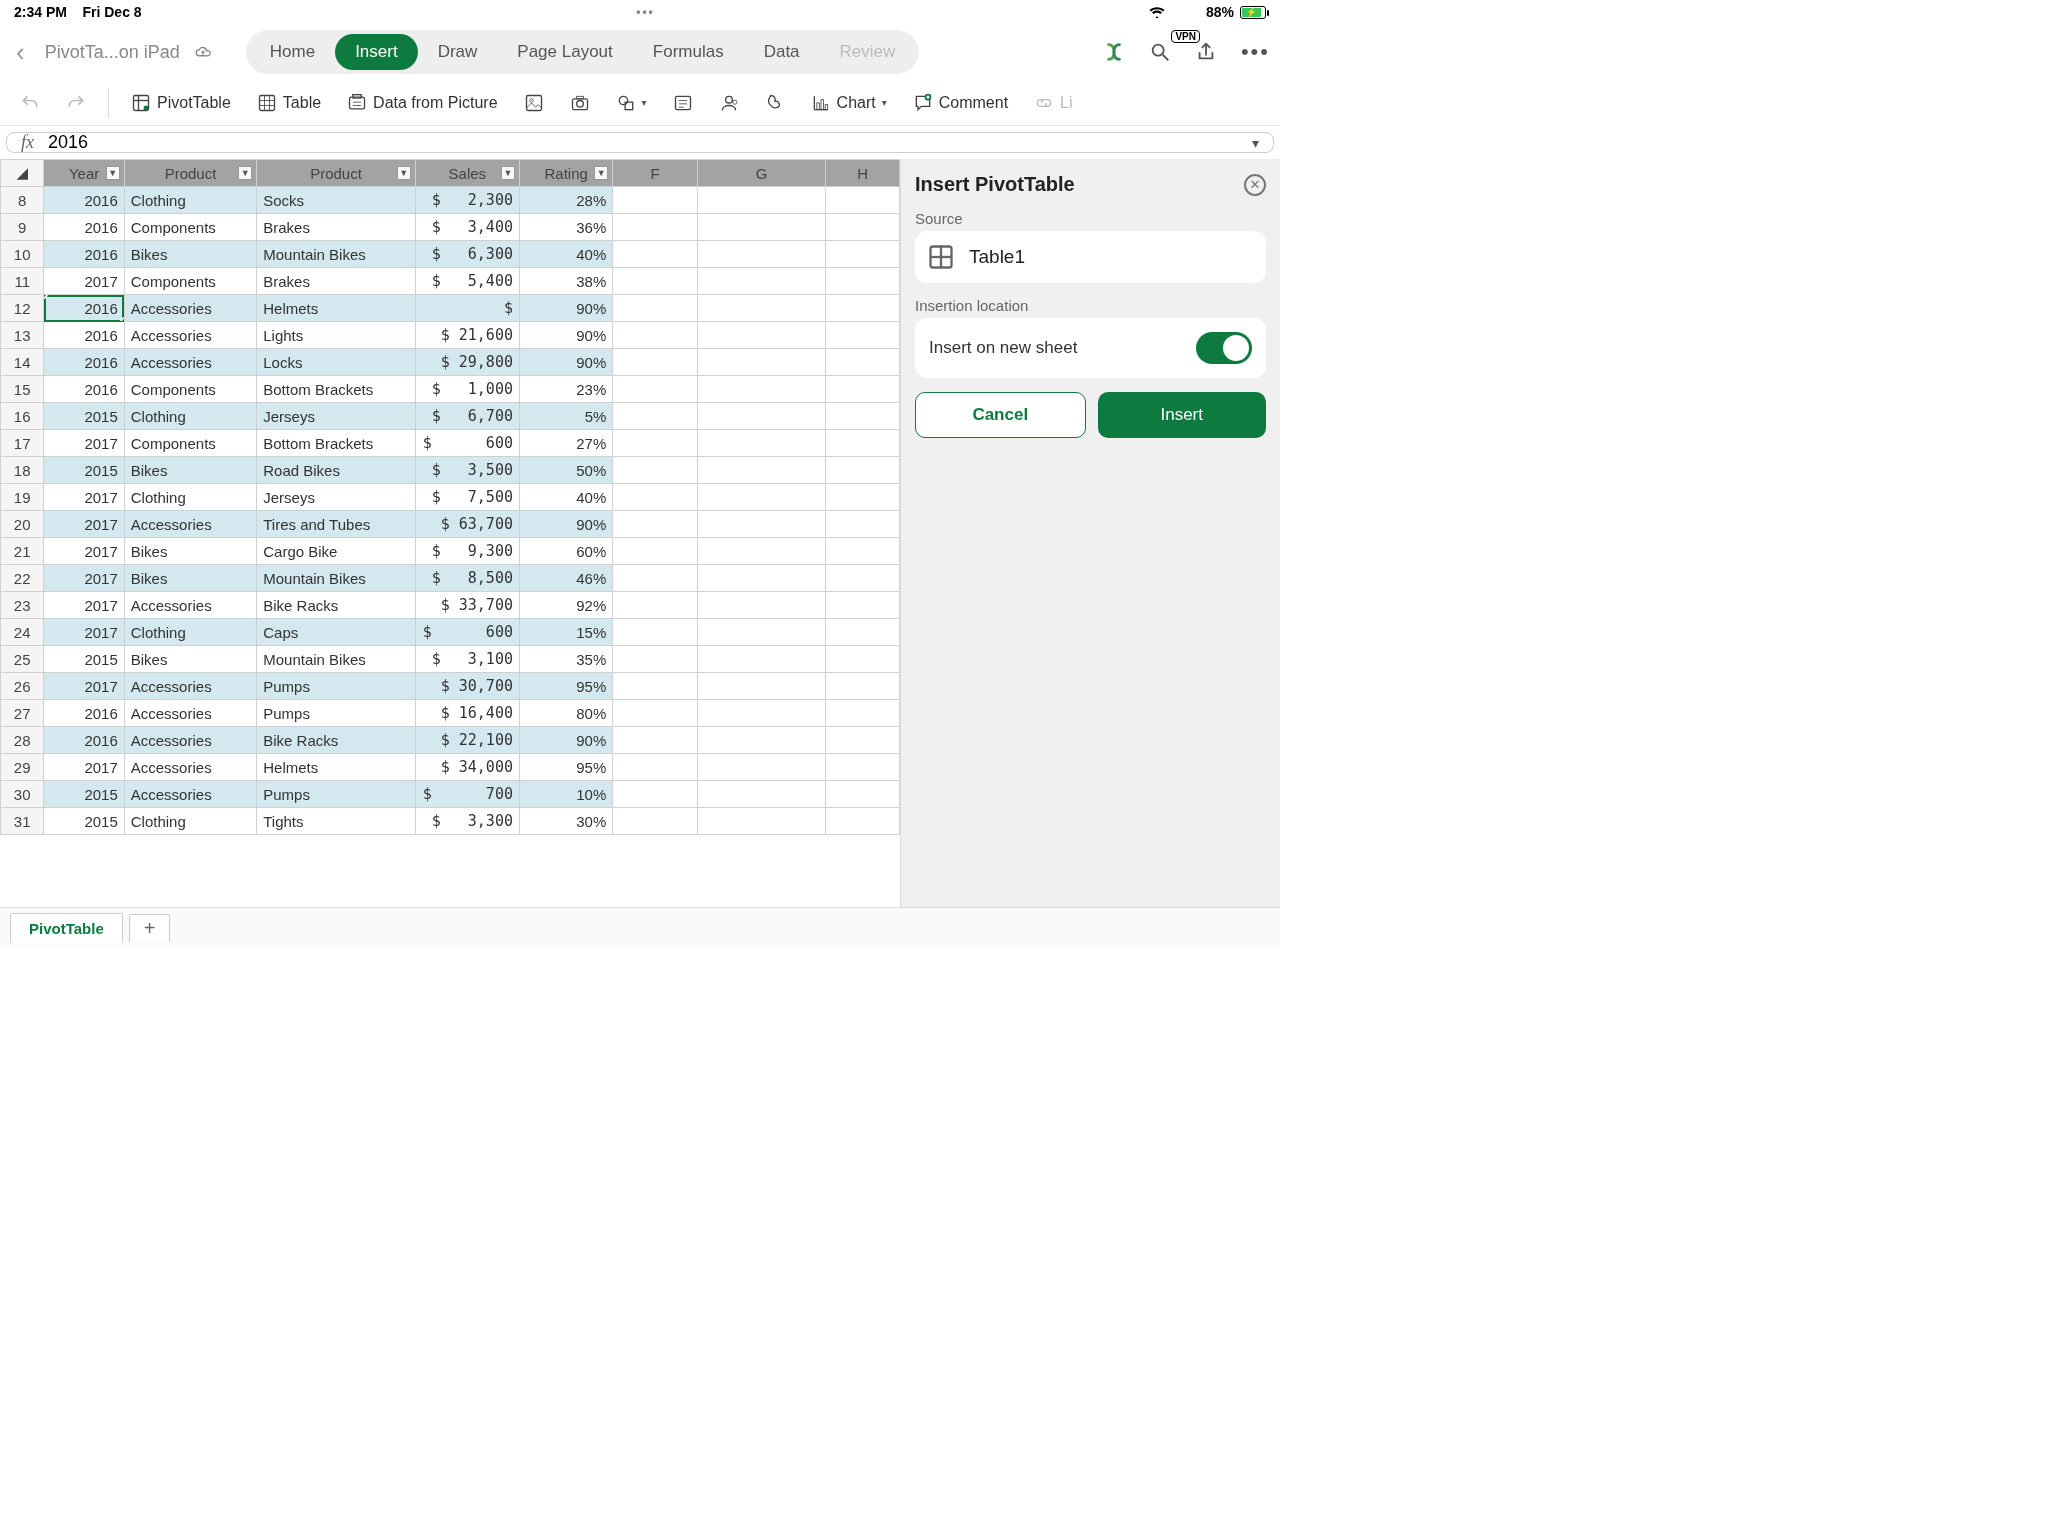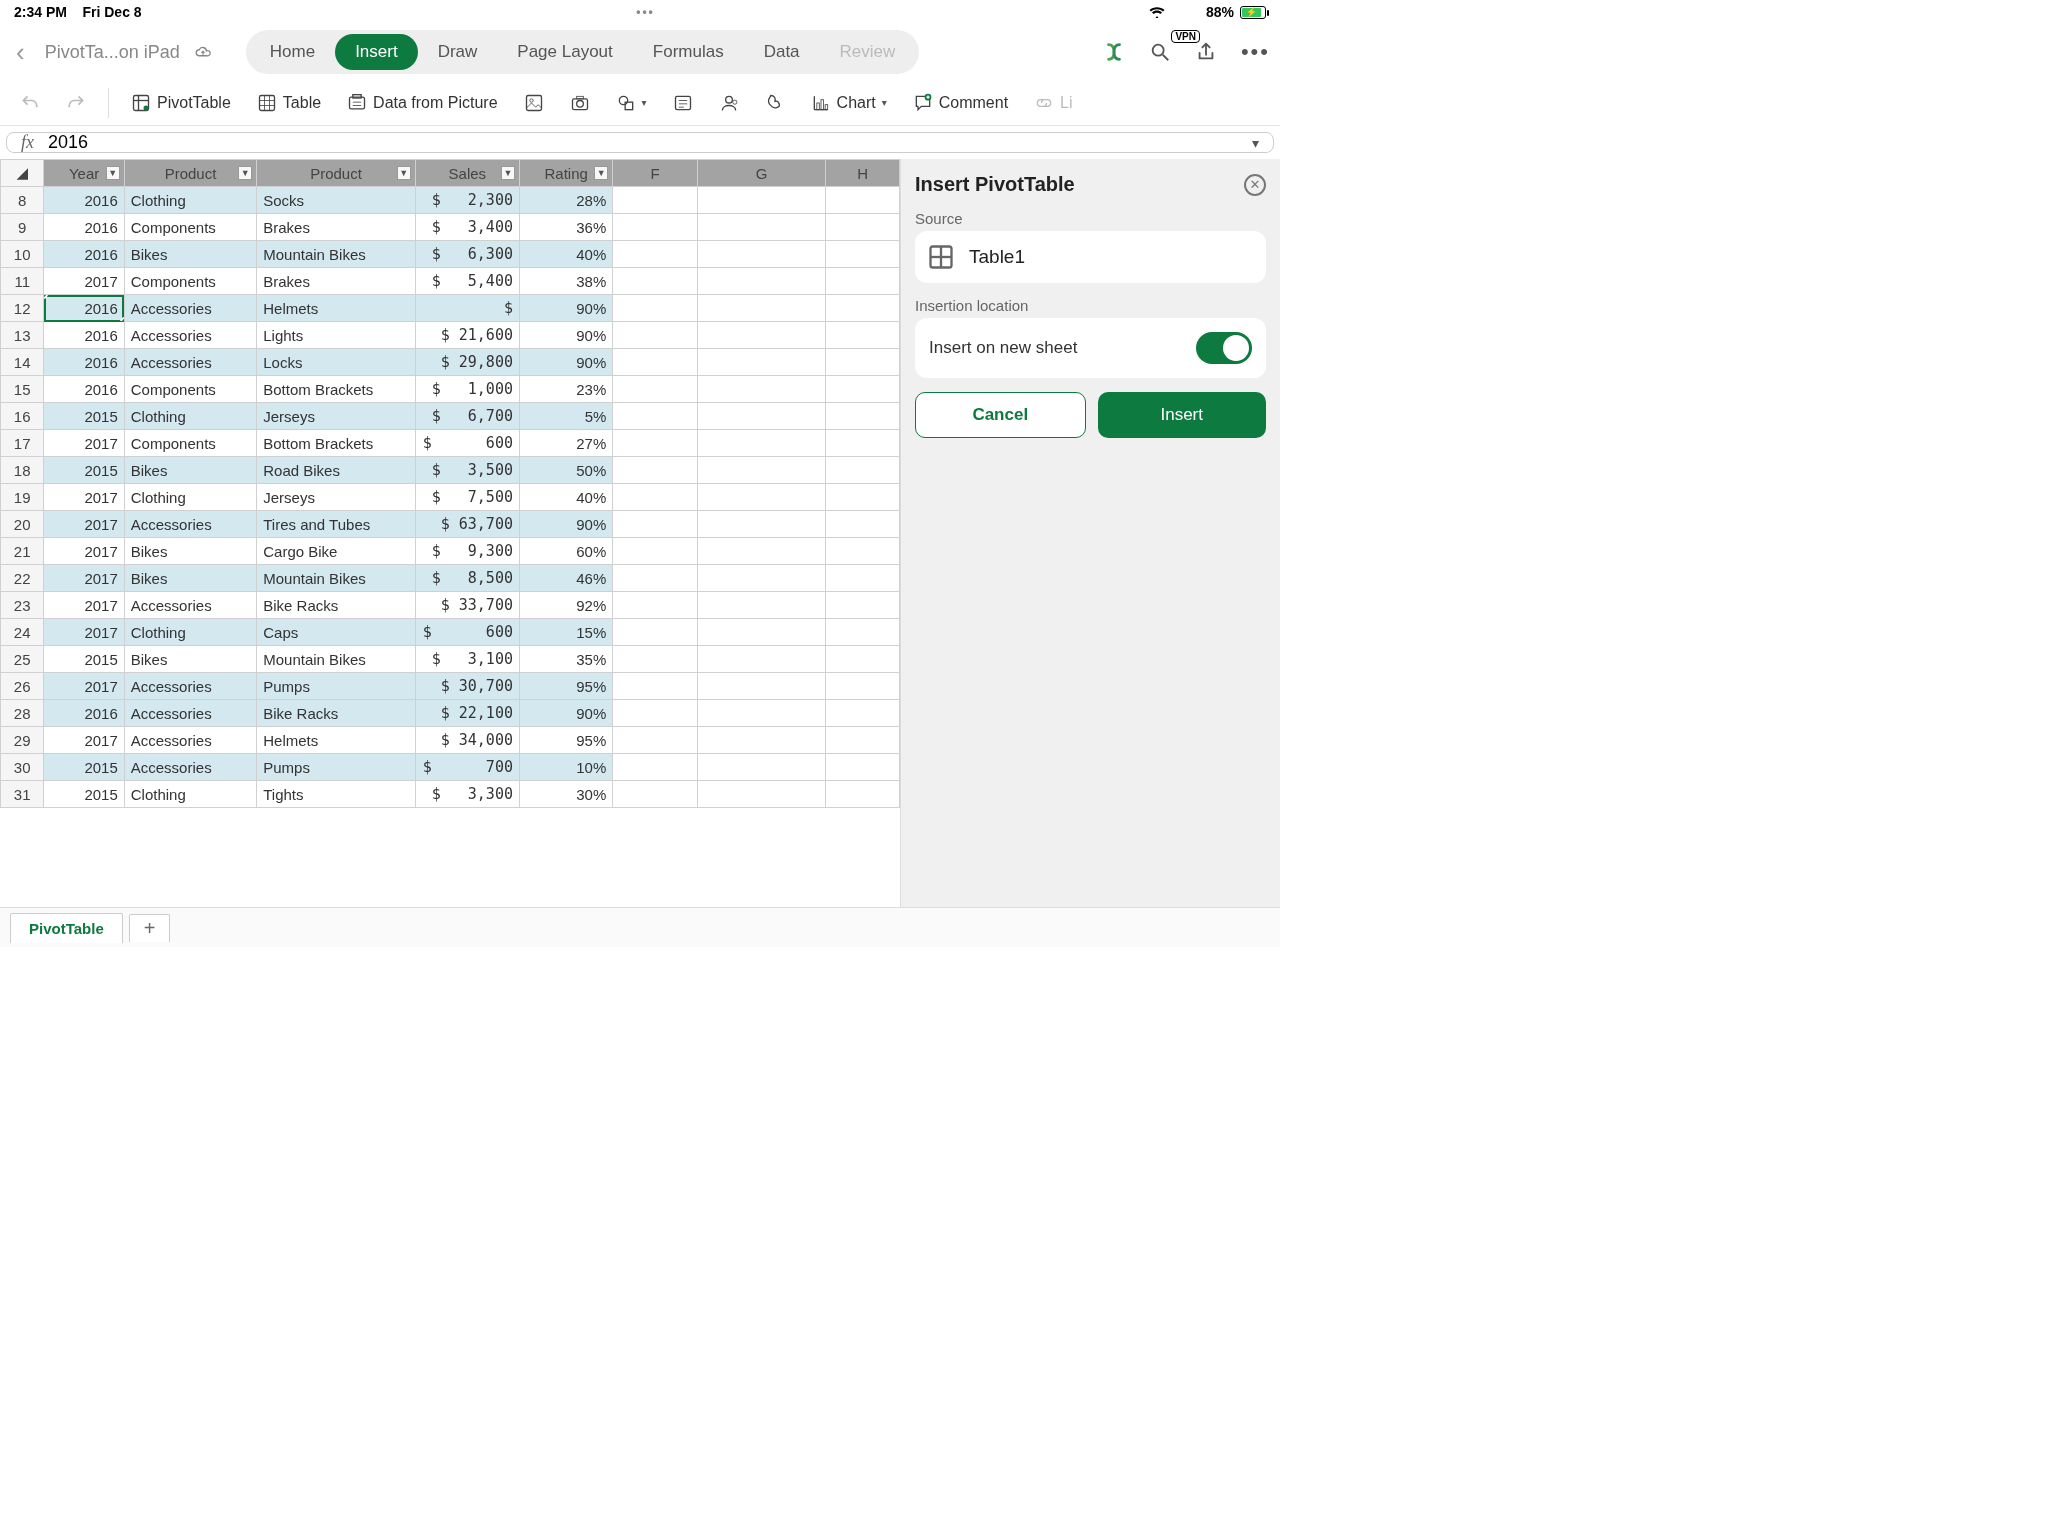--- a/index.html
+++ b/index.html
@@ -502,20 +502,31 @@
             <td class="rowh">26</td>
             <td class="data yr ">2017</td>
             <td class="data">Accessories</td>
             <td class="data">Pumps</td>
             <td class="data num" style="font-family:monospace;white-space:pre">$ 30,700</td>
             <td class="data num">95%</td>
             <td></td>
             <td></td>
             <td></td>
           </tr>
+          <tr>
+            <td class="rowh">27</td>
+            <td class="data yr ">2016</td>
+            <td class="data">Accessories</td>
+            <td class="data">Pumps</td>
+            <td class="data num" style="font-family:monospace;white-space:pre">$ 16,400</td>
+            <td class="data num">80%</td>
+            <td></td>
+            <td></td>
+            <td></td>
+          </tr>
           <tr class="band">
             <td class="rowh">28</td>
             <td class="data yr ">2016</td>
             <td class="data">Accessories</td>
             <td class="data">Bike Racks</td>
             <td class="data num" style="font-family:monospace;white-space:pre">$ 22,100</td>
             <td class="data num">90%</td>
             <td></td>
             <td></td>
             <td></td>

